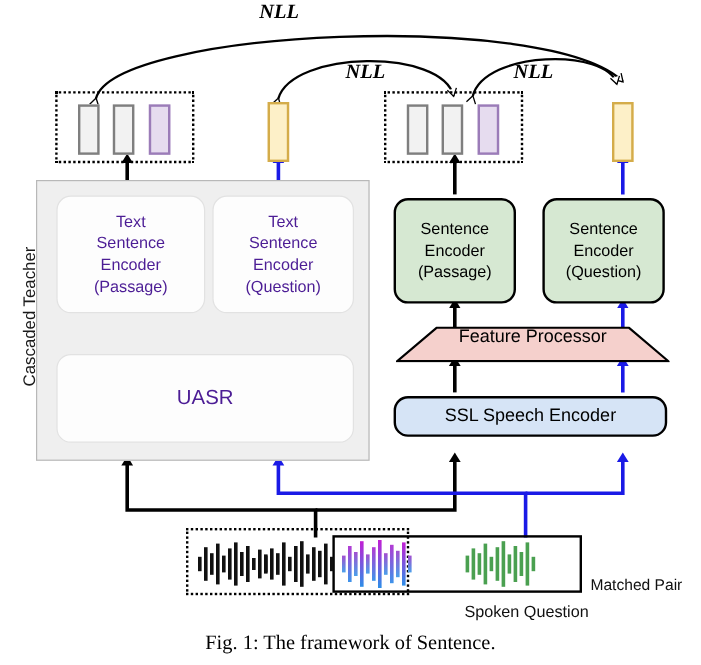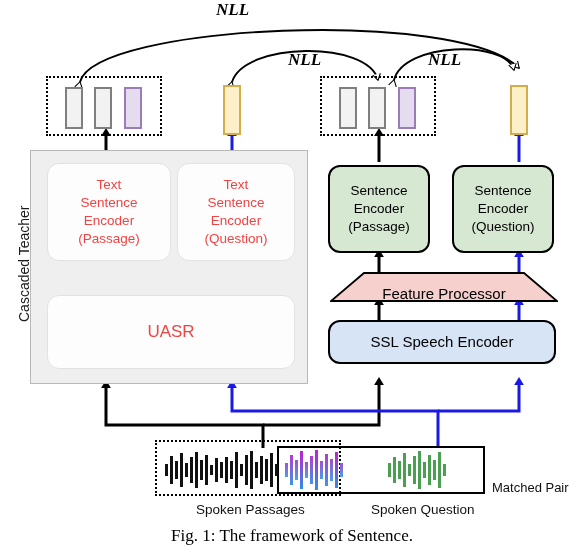--- a/index.html
+++ b/index.html
@@ -58,39 +58,39 @@
     align-items:center;
     justify-content:center;
     text-align:center;
     line-height:1.32;
     font-size:13.5px;
     color:#000;
   }
   .rbox.faded{
     border:1.5px solid #e2e2e2;
     background:#fdfdfd;
-    color:#ef4444;
+    color:#4c1d95;
   }
   .rbox.green{
     border:2px solid #000;
     background:#d6e8d2;
     color:#000;
   }
   .rbox.blue{
     border:2px solid #000;
     background:#d6e4f6;
     color:#000;
     font-size:15px;
   }
   .rbox .ln{display:block;}
 
   
   #feature-processor{
     position:absolute;
-    display:flex;align-items:flex-end;justify-content:center;
+    display:flex;align-items:flex-start;justify-content:center;
     font-size:15px;color:#000;
   }
   #feature-processor .fp-text{position:relative;z-index:2;}
 
   
   .nll{
     position:absolute;
     font-family:"Liberation Serif", serif;
     font-style:italic;
     font-weight:700;
@@ -277,21 +277,21 @@
     <span class="ln">(Question)</span>
   </div>
 
   <div id="feature-processor" style="left:330px;top:272px;width:228px;height:30px;">
     <svg width="228" height="30" viewBox="0 0 228 30" style="position:absolute;left:0;top:0;">
       <polygon points="34,1 194,1 227,29 1,29" fill="#f5d0cc" stroke="#000" stroke-width="1.8"></polygon>
     </svg>
     <span class="fp-text">Feature Processor</span>
   </div>
 
-  <div class="rbox blue" style="left:328px;top:320px;width:228px;height:44px;">
+  <div class="rbox blue" style="left:328px;top:330px;width:228px;height:34px;">
     <span class="ln">SSL Speech Encoder</span>
   </div>
 
   <div class="dotted-group" style="left:155px;top:440px;width:186px;height:56px;"></div>
 
   <div class="solid-box" style="left:277px;top:446px;width:208px;height:48px;"></div>
 
   <div class="wave" style="left:165px;top:447px;height:46px;">
     <i style="height:12px;background:#111;"></i>
       <i style="height:28px;background:#111;"></i>
@@ -345,21 +345,20 @@
     <i style="height:12px;background:#4aa050;"></i>
       <i style="height:28px;background:#4aa050;"></i>
     <i style="height:38px;background:#4aa050;"></i>
       <i style="height:16px;background:#4aa050;"></i>
     <i style="height:30px;background:#4aa050;"></i>
       <i style="height:20px;background:#4aa050;"></i>
     <i style="height:36px;background:#4aa050;"></i>
       <i style="height:12px;background:#4aa050;"></i>
   </div>
 
-  <div class="cap" style="left:196px;top:502px;">Spoken Passages</div>
-  <div class="cap" style="left:371px;top:502px;">Spoken Question</div>
+  <div class="cap" style="left:387px;top:502px;">Spoken Question</div>
   <div id="matched-pair-label" style="left:492px;top:480px;">Matched Pair</div>
 
   <div id="figure-caption" style="top:526px;">
     <span class="fignum">Fig. 1</span><span>: The framework of Sentence.</span>
   </div>
 
 </div>
 
 </body></html>

